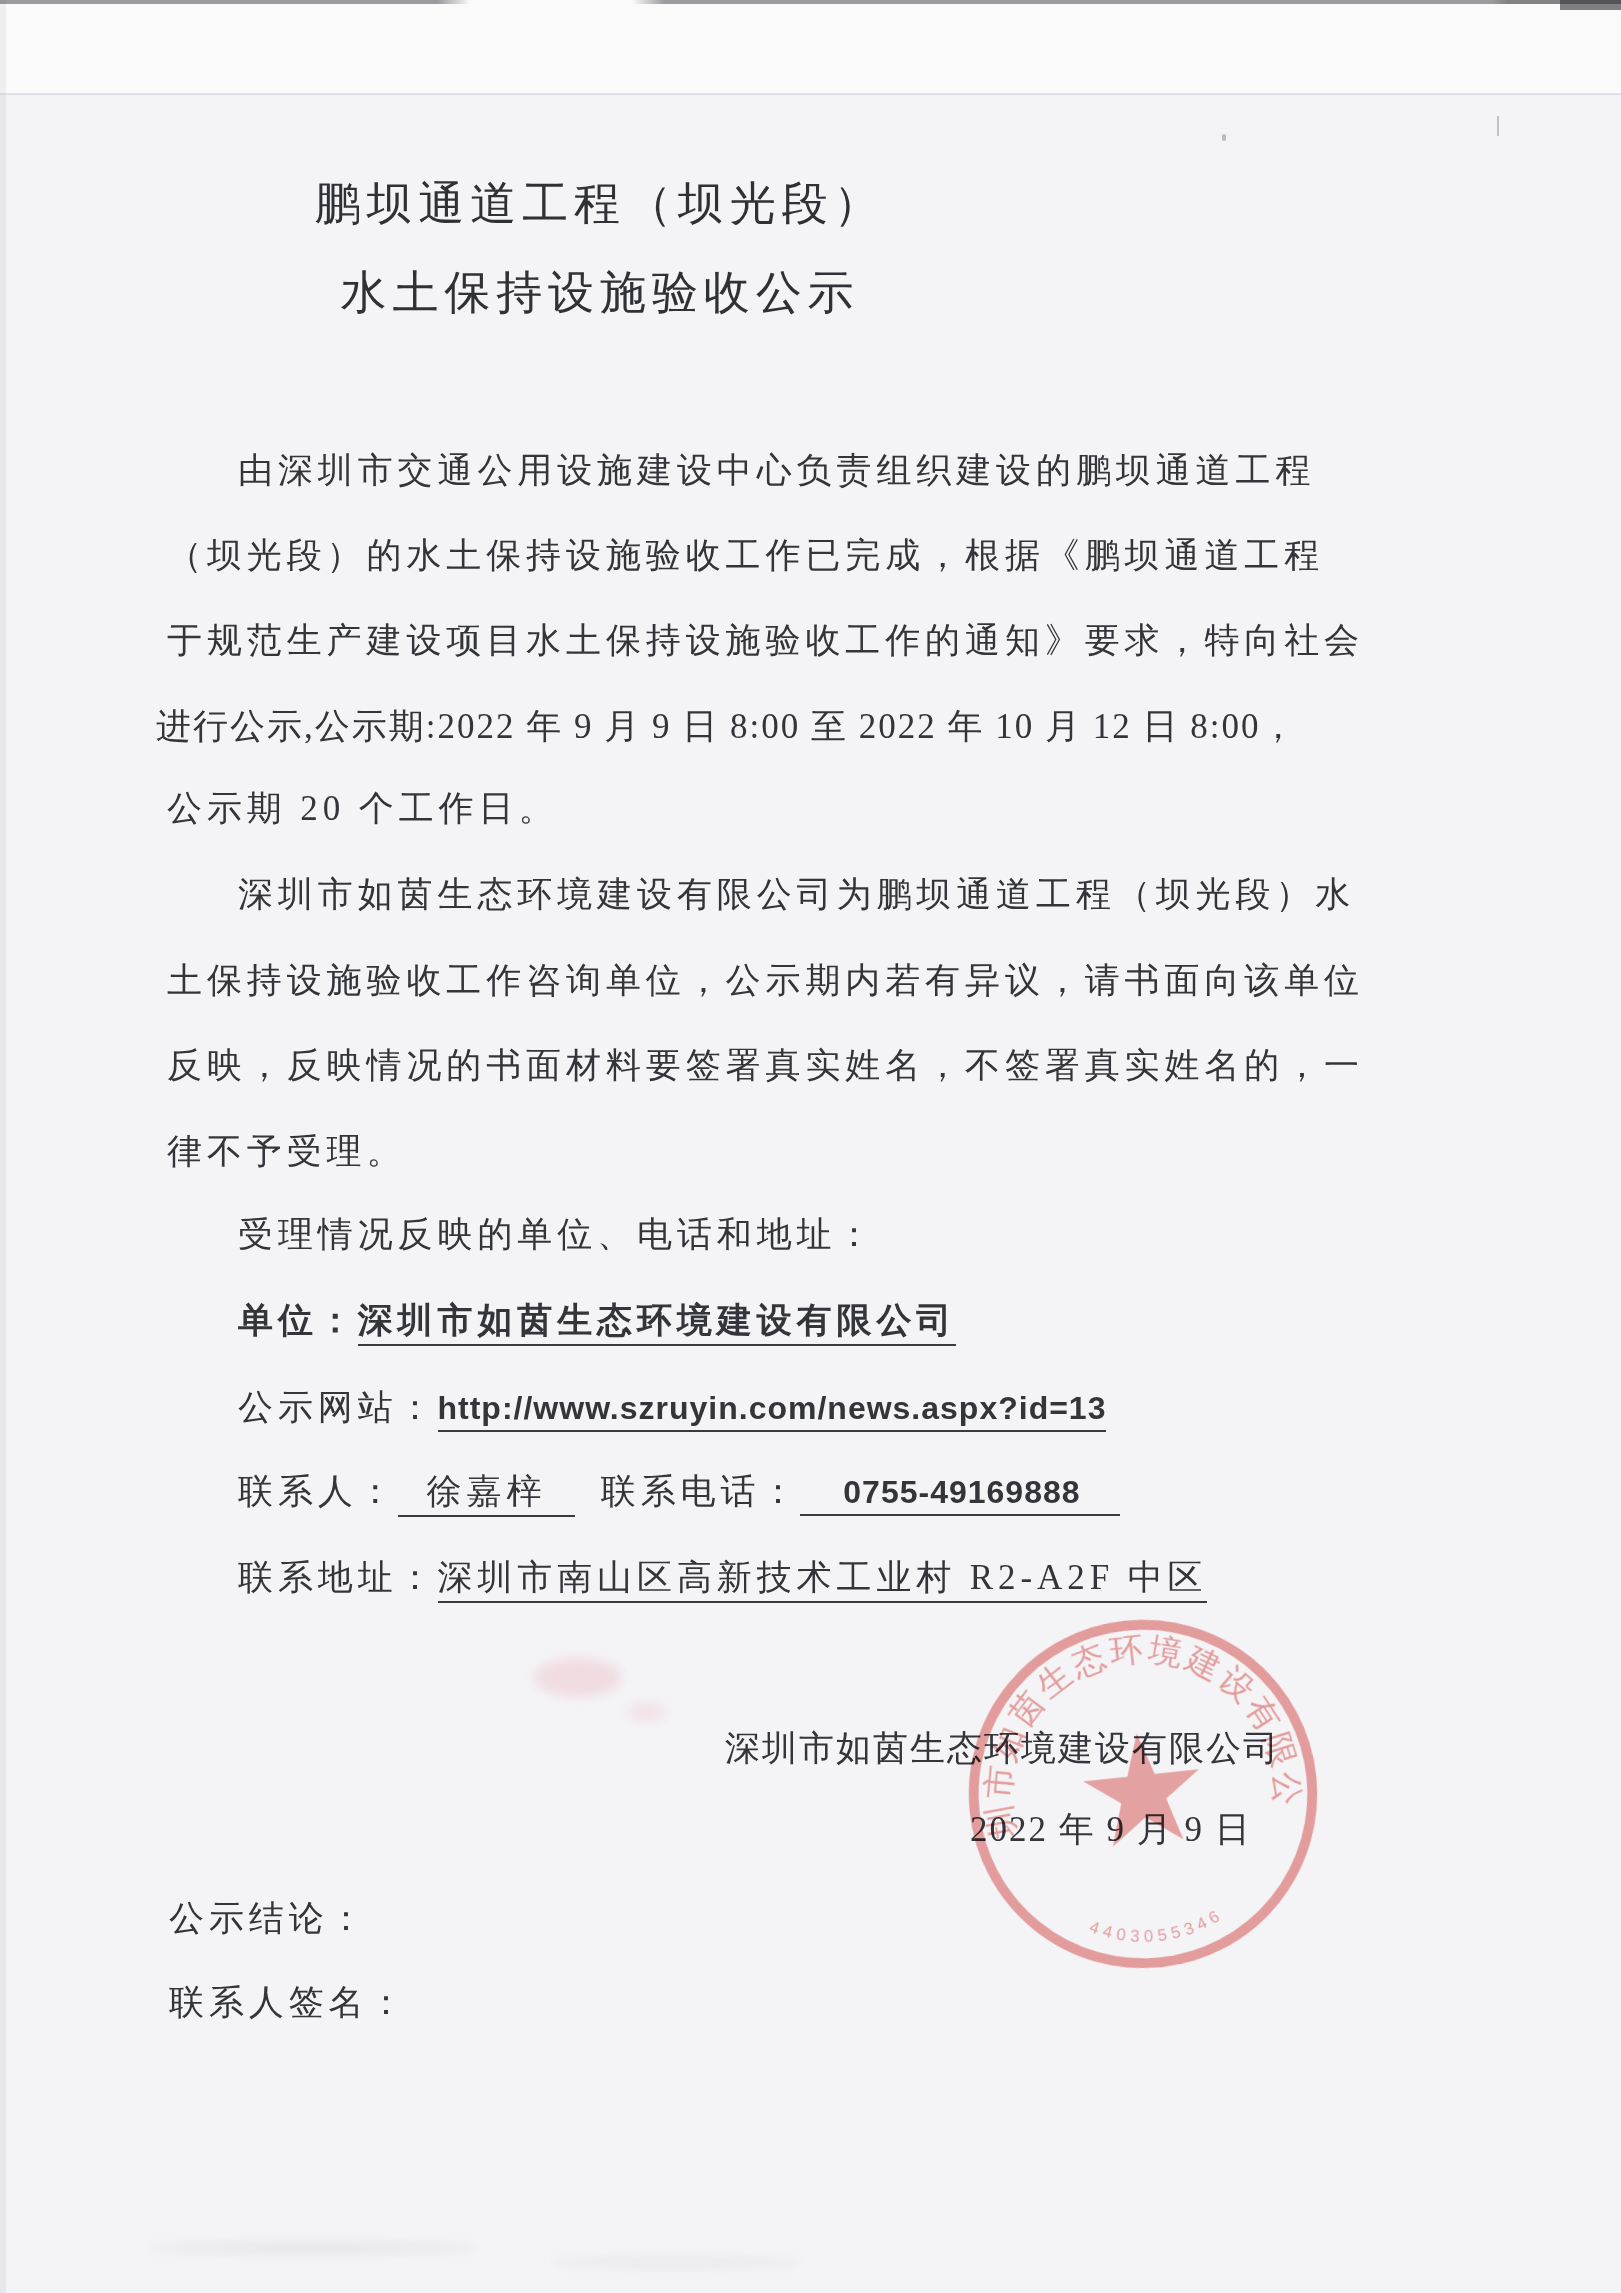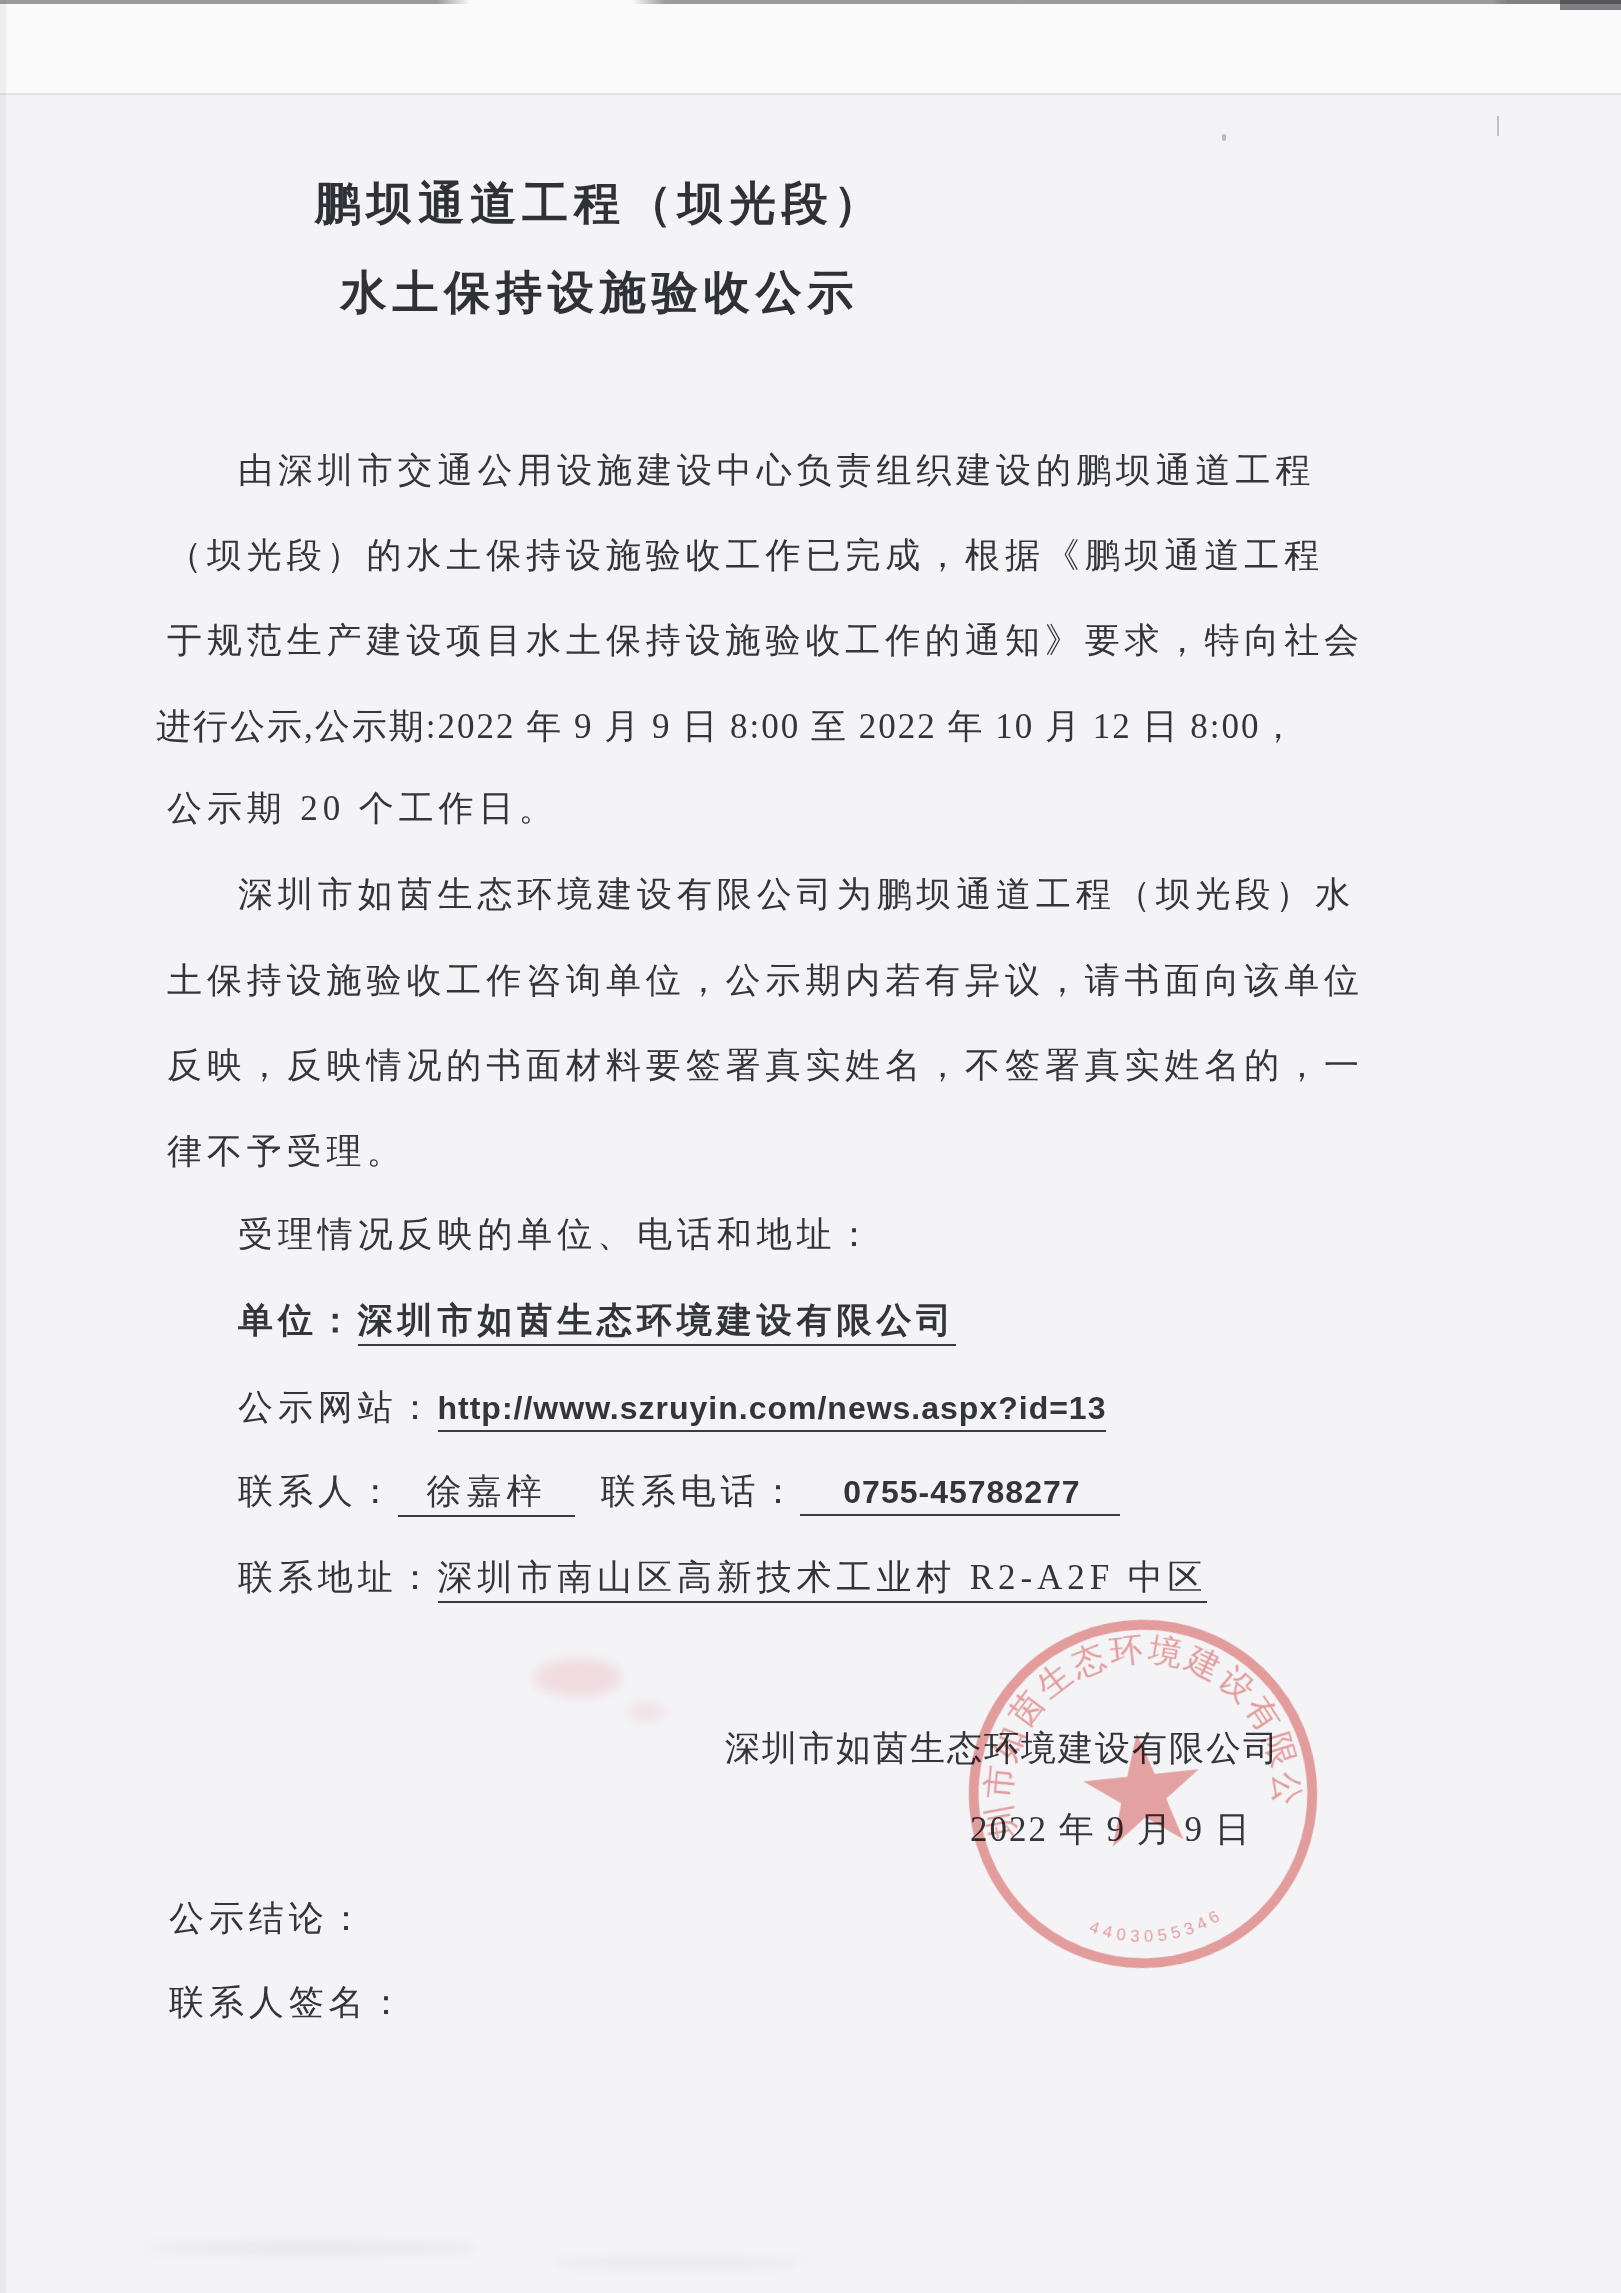--- a/index.html
+++ b/index.html
@@ -17,21 +17,21 @@
   .scan-leftedge{position:absolute;left:0;top:0;width:5.9px;height:2294px;background:rgba(100,100,115,.08);}
   .speck1{position:absolute;left:1222px;top:134px;width:3.9px;height:6.9px;background:#74747c;opacity:.45;border-radius:2px;}
   .speck2{position:absolute;left:1497px;top:116px;width:2px;height:19.6px;background:#8a8a94;opacity:.5;}
   .smudge{position:absolute;border-radius:50%;filter:blur(5.9px);}
   .smudge-a{left:147px;top:2243px;width:333px;height:9.8px;background:rgba(120,120,135,.12);}
   .smudge-b{left:549px;top:2258px;width:255px;height:8.8px;background:rgba(120,120,135,.10);}
   .pink-a{left:534px;top:1658px;width:88px;height:39px;background:rgba(225,110,120,.18);}
   .pink-b{left:627px;top:1703px;width:39px;height:17.6px;background:rgba(225,110,120,.14);}
 
   .line{position:absolute;white-space:nowrap;line-height:49px;height:49px;}
-  .title{font-size:46px;font-weight:bold;letter-spacing:5.9px;color:#303136;transform:translateX(-50%);text-align:center;}
+  .title{font-size:46px;font-weight:normal;letter-spacing:5.9px;color:#303136;transform:translateX(-50%);text-align:center;}
   .body{font-size:35px;letter-spacing:4.9px;}
   .latin-bold{font-family:Liberation Sans, sans-serif;font-weight:bold;font-size:32px;letter-spacing:1px;}
   .u{border-bottom:2.9px solid #3a3b41;padding-bottom:3.9px;}
   .pad-name{padding:0 29px 3.9px 29px;}
   .pad-phone{padding:0 39px 3.9px 43px;}
   .gap-phone{margin-left:25.5px;margin-top:43px;}
   .time-block{position:absolute;left:733px;top:0;}
   .time-y{margin-left:76px;} .time-m{margin-left:67px;} .time-d{margin-left:57px;}
 
   .stamp{position:absolute;left:956px;top:1607px;width:374px;height:374px;
@@ -70,21 +70,21 @@
 
 <div class="line body" style="left:238px;top:1296px;font-weight:bold;">
   <span>单位：</span><span class="u">深圳市如茵生态环境建设有限公司</span>
 </div>
 
 <div class="line body" style="left:238px;top:1383px;">
   <span>公示网站：</span><span class="u latin-bold">http://www.szruyin.com/news.aspx?id=13</span>
 </div>
 
 <div class="line body" style="left:238px;top:1467px;">
-  <span>联系人：</span><span class="u pad-name">徐嘉梓</span><span class="gap-phone">联系电话：</span><span class="u latin-bold pad-phone">0755-45788277</span>
+  <span>联系人：</span><span class="u pad-name">徐嘉梓</span><span class="gap-phone">联系电话：</span><span class="u latin-bold pad-phone">0755-49169888</span>
 </div>
 
 <div class="line body" style="left:238px;top:1553px;">
   <span>联系地址：</span><span class="u">深圳市南山区高新技术工业村 R2-A2F 中区</span>
 </div>
 
 <div class="line body" style="left:725px;top:1724px;letter-spacing:2px;">深圳市如茵生态环境建设有限公司</div>
 <div class="line body" style="left:970px;top:1805px;letter-spacing:2px;">2022 年 9 月 9 日</div>
 
 <div class="line body" style="left:169px;top:1894px;">公示结论：</div>

